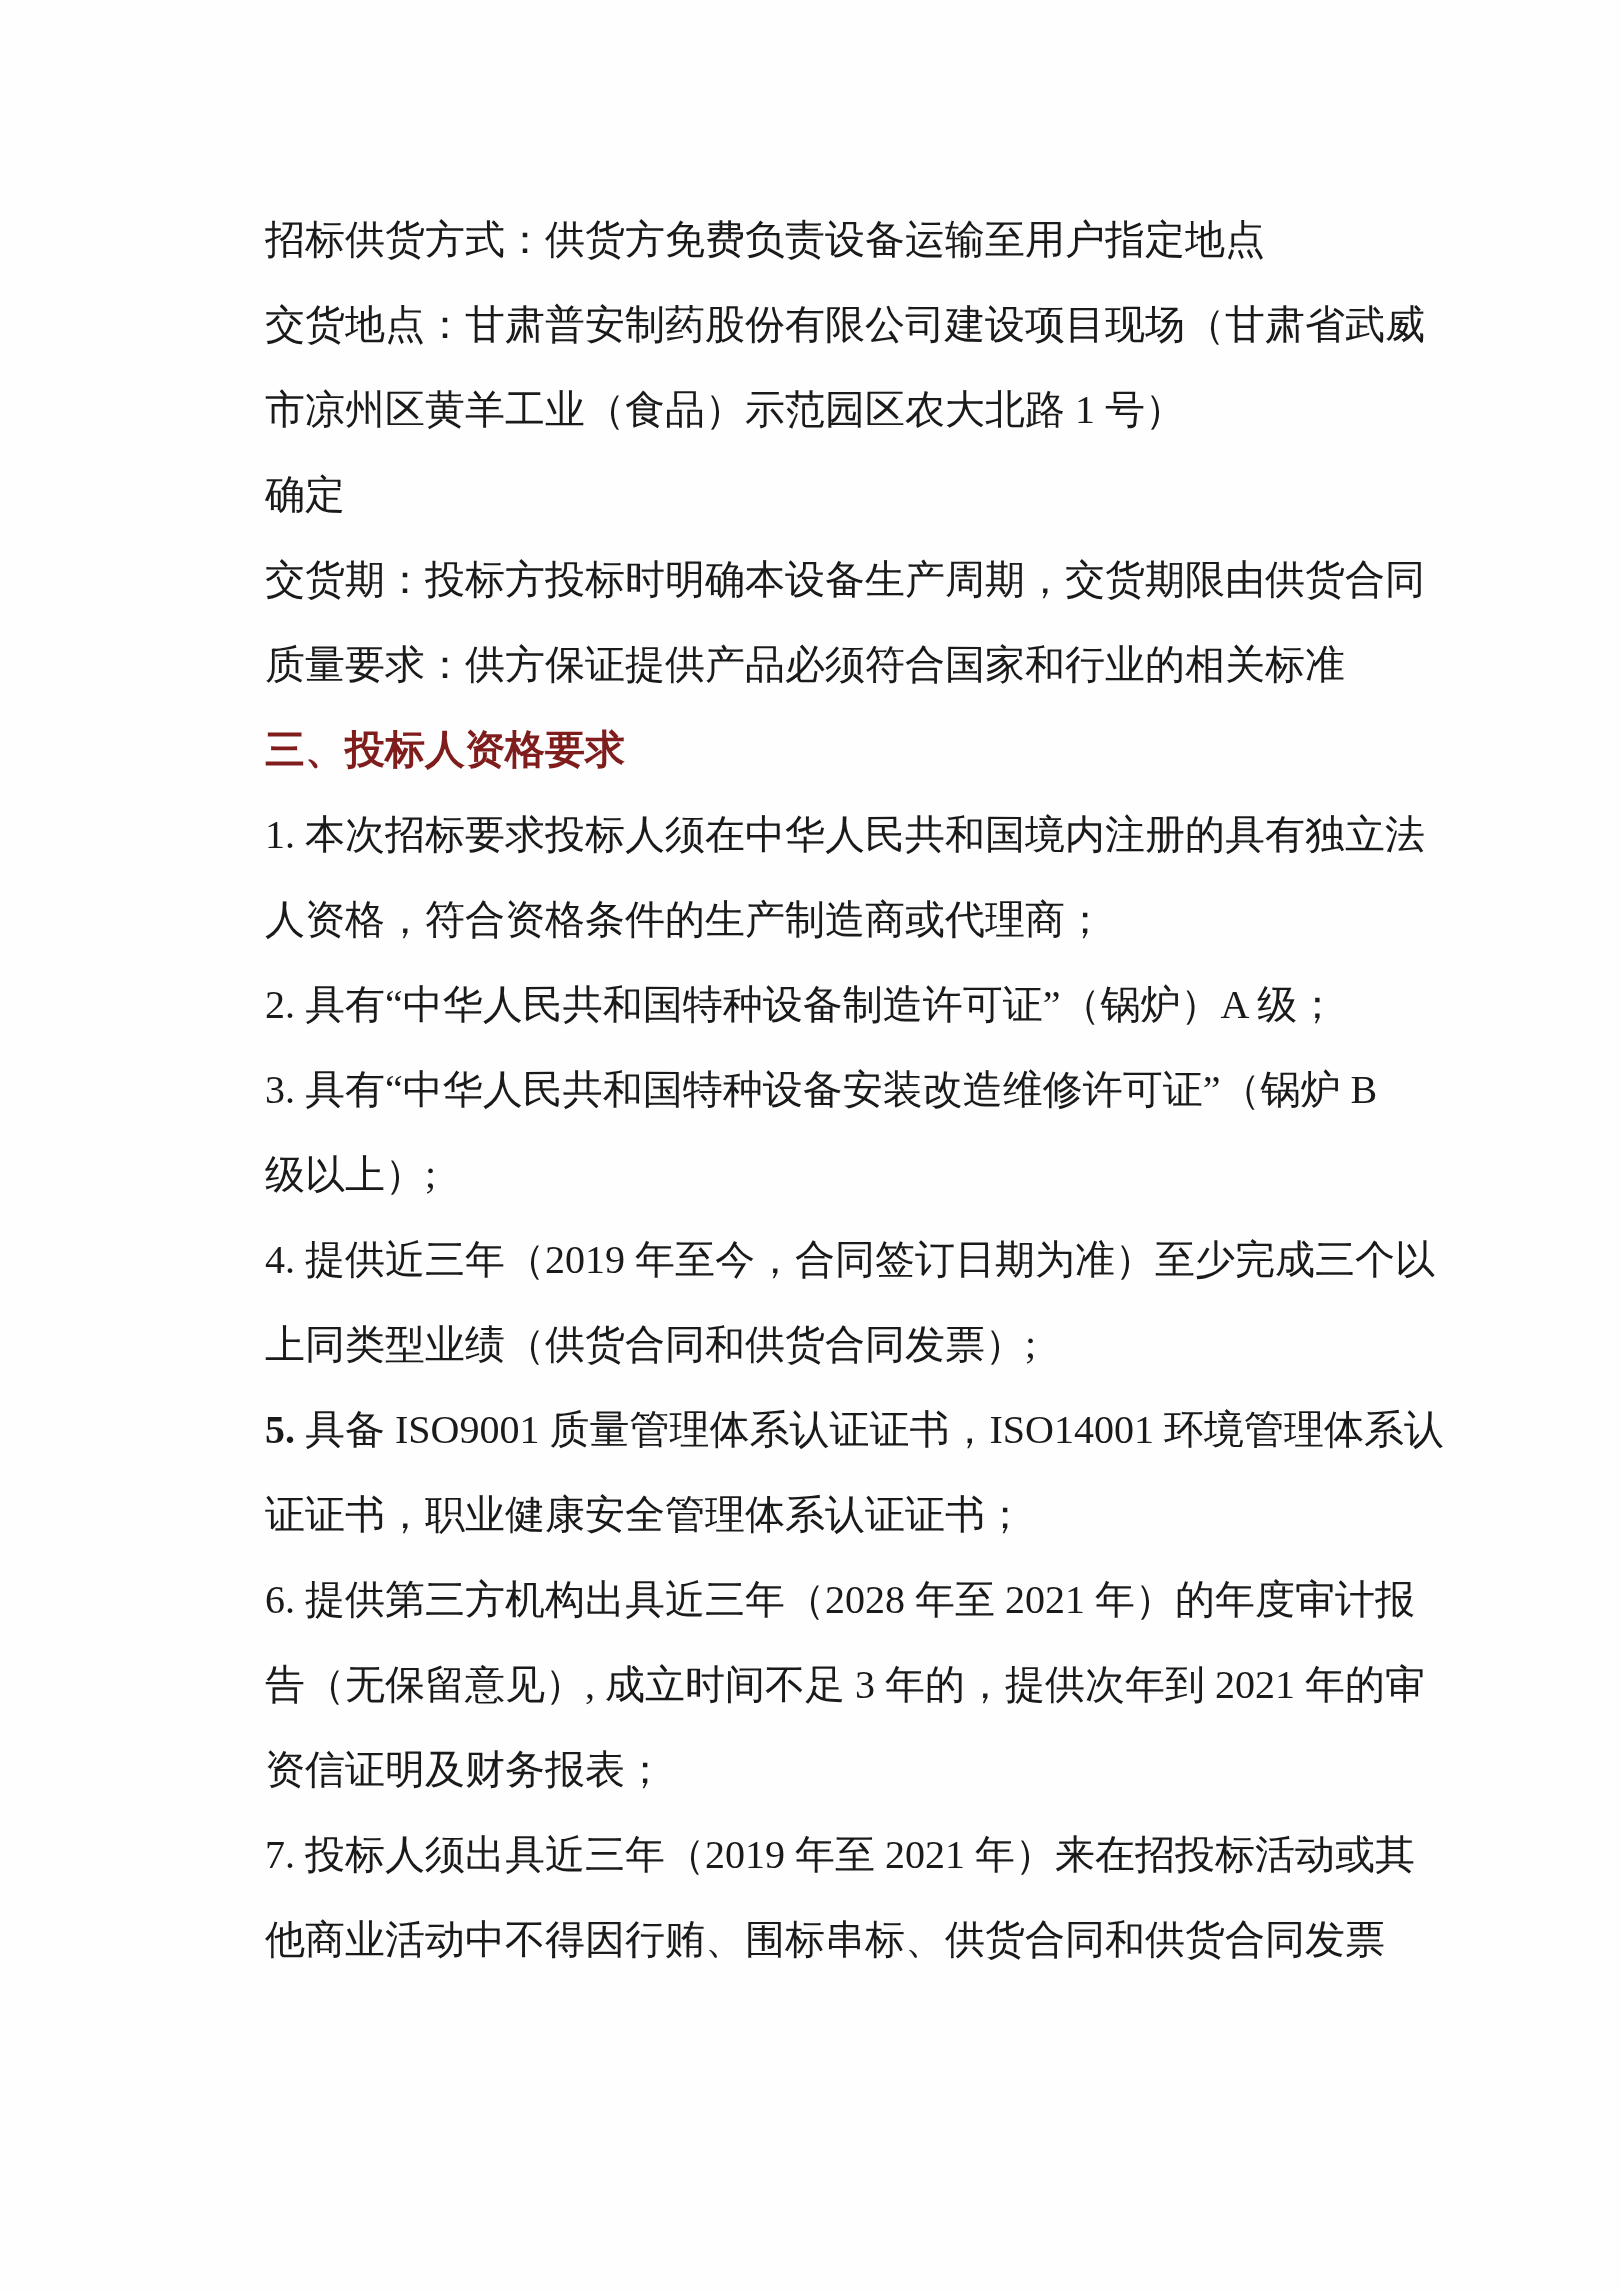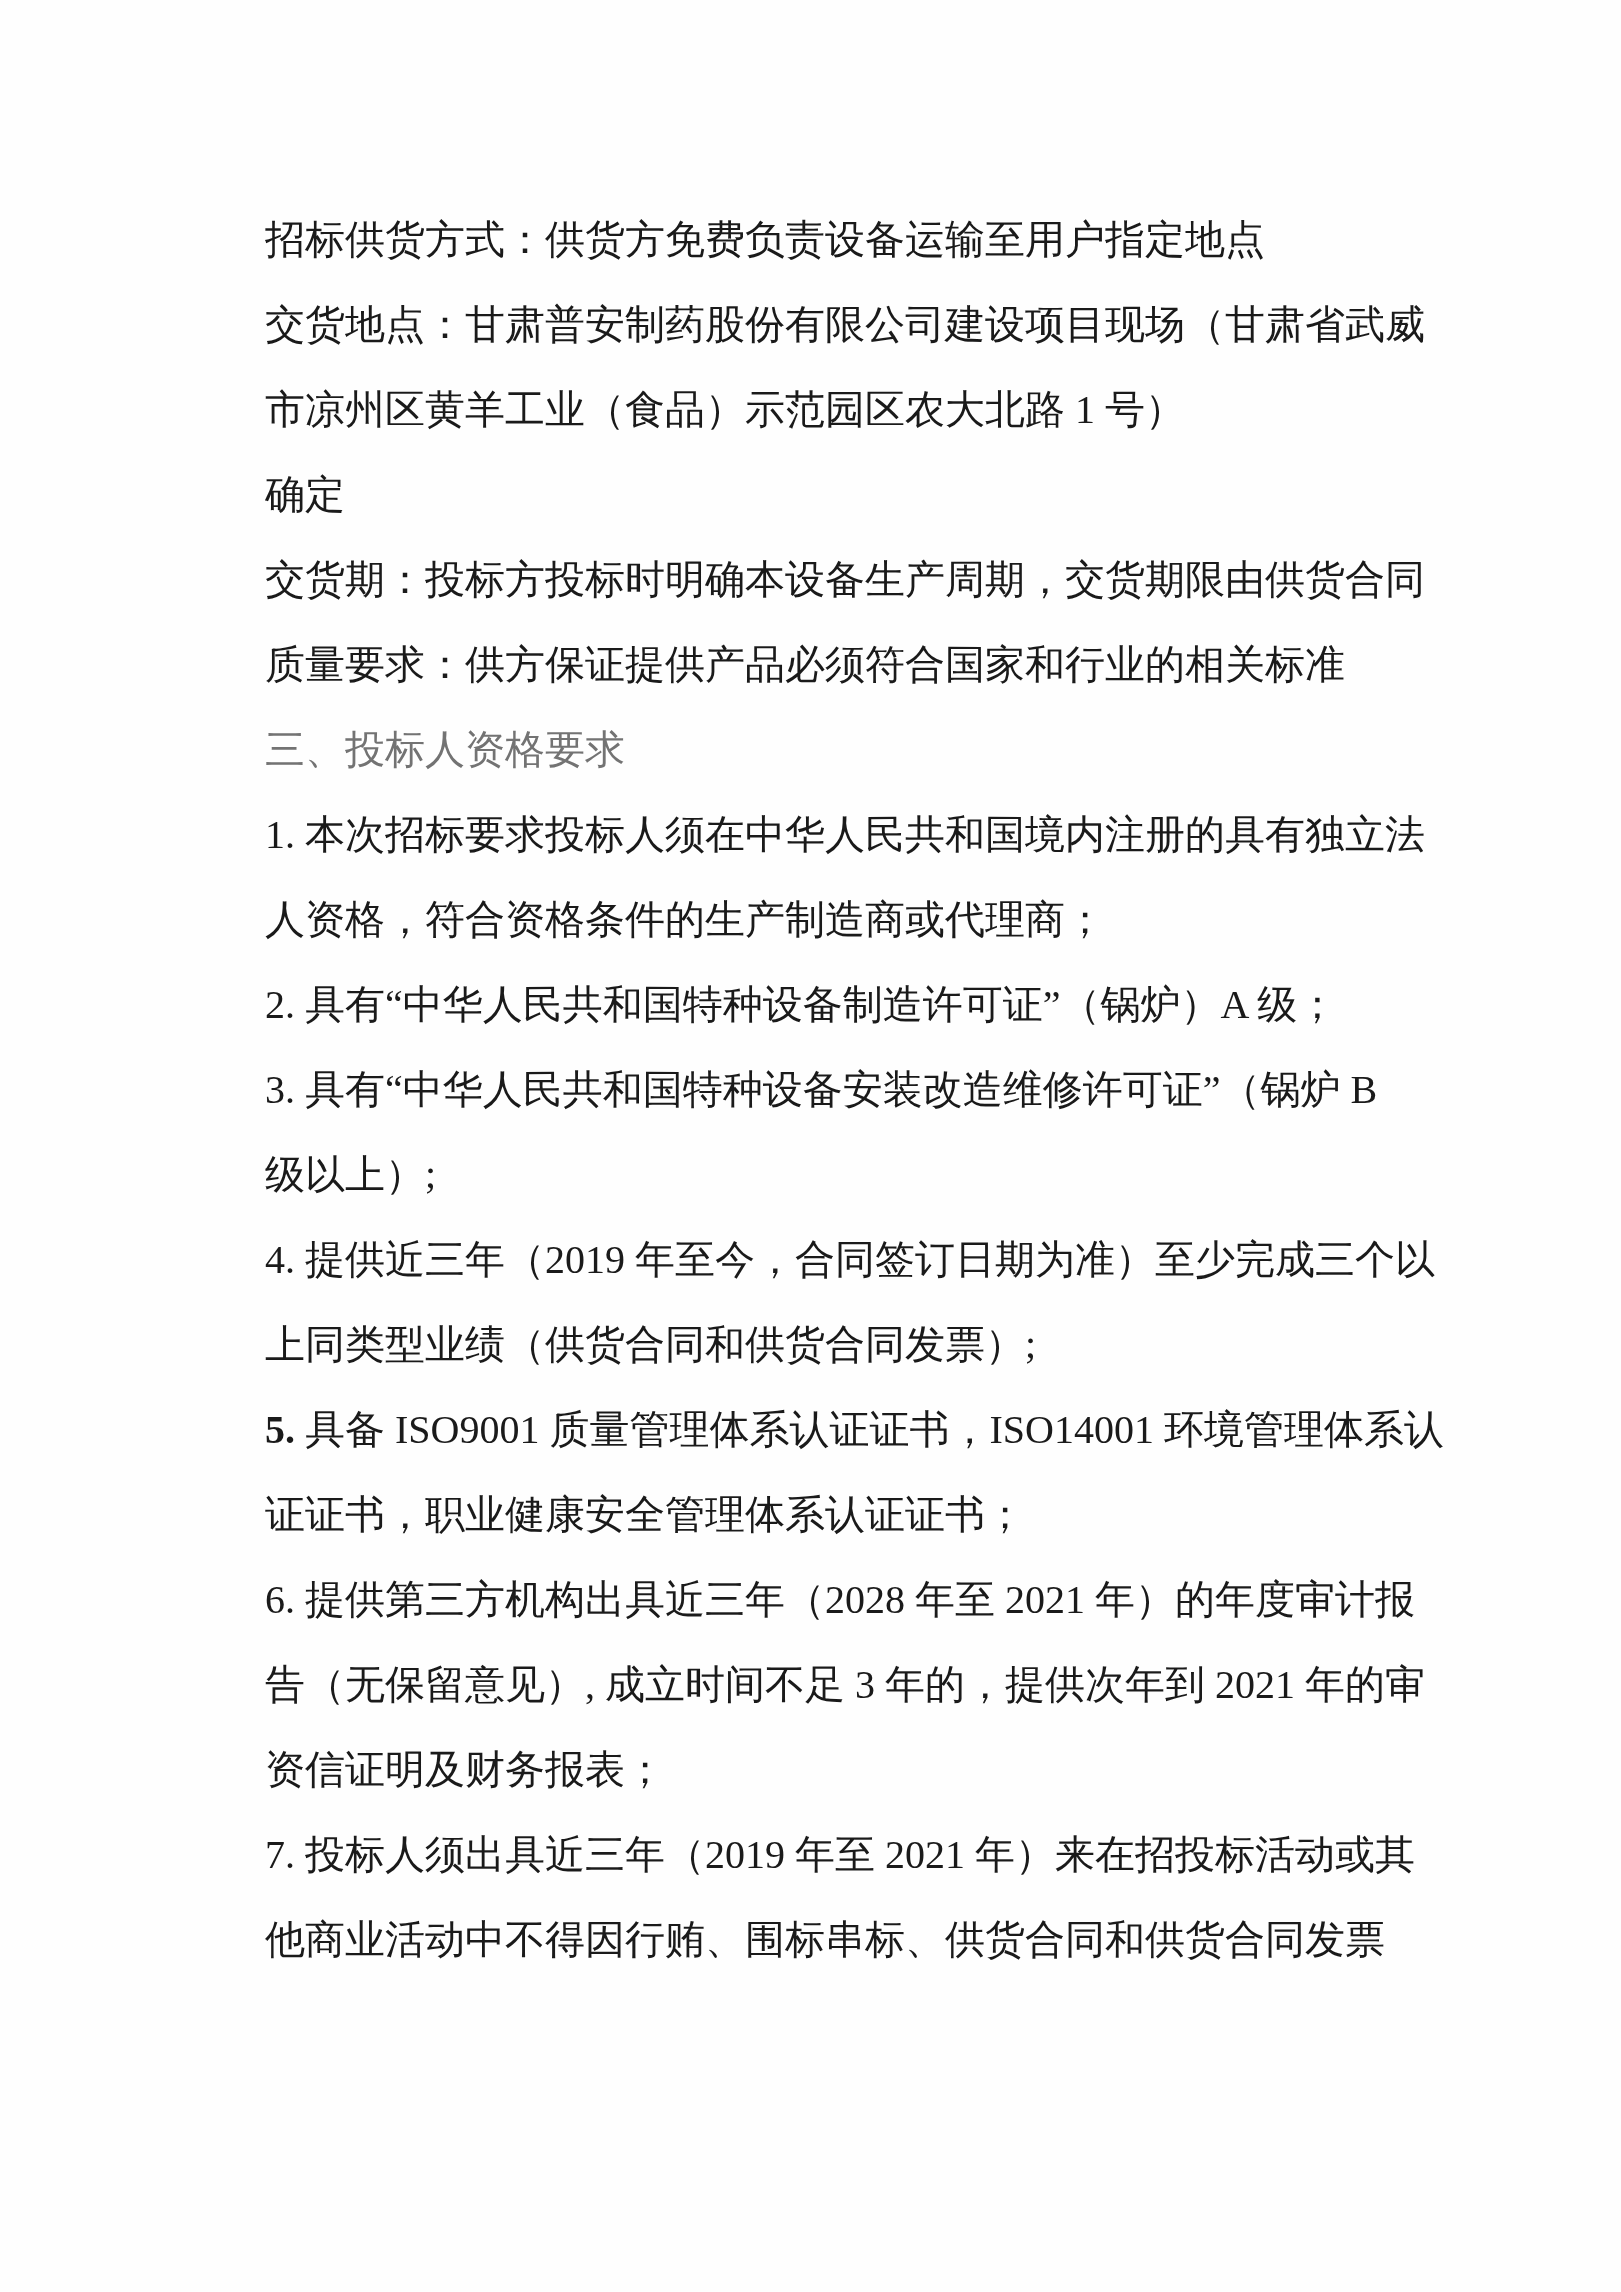--- a/index.html
+++ b/index.html
@@ -25,22 +25,22 @@
   .line {
     height: 85px;
     line-height: 85px;
     font-size: 40px;
     color: #1a1a1a;
     white-space: nowrap;
     letter-spacing: 0px;
     text-align: left;
   }
   .line.heading {
-    font-weight: 400;
-    color: #737373;
+    font-weight: 700;
+    color: #7f1d1d;
   }
   .bold-num {
     font-weight: 700;
   }
 </style>
 </head>
 <body>
 
 <div class="page">
   <div class="textblock">

